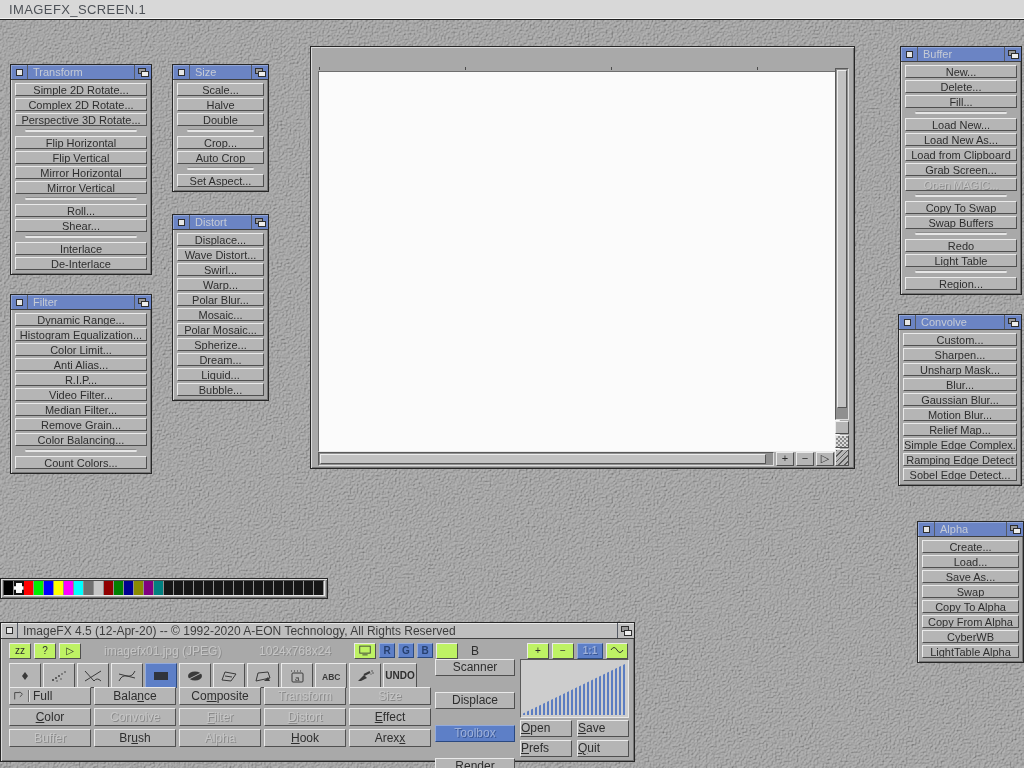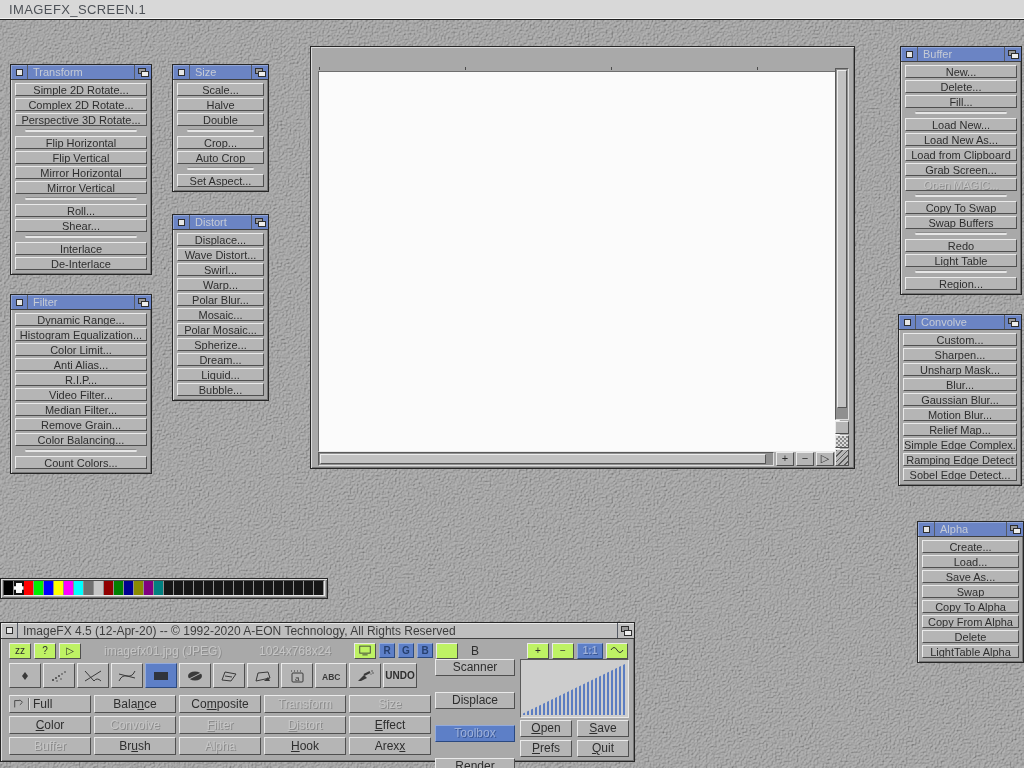--- a/index.html
+++ b/index.html
@@ -65,21 +65,21 @@
     background:#bef264; border:1px solid; border-color:#eaeaea #4f4f4f #4f4f4f #eaeaea; padding:0 2px; }
   .chan { width:16px; height:15px; font-size:10px; font-weight:bold; line-height:13px; text-align:center;
     background:#5d7fc7; border:1px solid; border-color:#93aadb #2b4980 #2b4980 #93aadb; color:#27406f; }
   .glabel { font-size:12px; color:#c6c6c6; text-shadow:1px 1px 0 #8b8b8b; white-space:nowrap; }
   .tool { width:32px; height:25px; display:flex; align-items:center; justify-content:center;
     background:#b5b5b5; border:1px solid; border-color:#eaeaea #4f4f4f #4f4f4f #eaeaea; color:#2e2e2e; }
   .gbtn { width:82px; height:18px; font-size:12px; line-height:16px; text-align:center; color:#2e2e2e;
     background:#b5b5b5; border:1px solid; border-color:#eaeaea #4f4f4f #4f4f4f #eaeaea; overflow:hidden; white-space:nowrap; }
   .sidebtn { width:80px; height:17px; font-size:12px; line-height:15px; text-align:center; color:#2e2e2e;
     background:#b5b5b5; border:1px solid; border-color:#eaeaea #4f4f4f #4f4f4f #eaeaea; margin-bottom:16px; }
-  .abtn { width:52px; height:17px; font-size:12px; line-height:15px; text-align:center; color:#2e2e2e;
+  .abtn { width:52px; height:17px; font-size:12px; line-height:15px; text-align:left; color:#2e2e2e;
     background:#b5b5b5; border:1px solid; border-color:#eaeaea #4f4f4f #4f4f4f #eaeaea; }
   .ul { text-decoration:underline; }
   .vr { border-left:1px solid #6f6f6f; border-right:1px solid #e4e4e4; height:12px; margin:0 3px; }
   .grad { position:absolute; left:519px; top:36px; width:109px; height:59px; background:#cdcdcd;
     border:1px solid; border-color:#5a5a5a #e8e8e8 #e8e8e8 #5a5a5a; }
   .grad .bars { position:absolute; left:2px; top:2px; right:2px; bottom:2px;
     background:repeating-linear-gradient(90deg,#5b7dc2 0 2px,rgba(0,0,0,0) 2px 4px);
     clip-path:polygon(0 97%,100% 3%,100% 100%,0 100%); }
   .flexrow { display:flex; align-items:center; }
   .sp { flex:1; }
@@ -275,21 +275,21 @@
           <i class="f"></i>
         </span>
     </div>
     <div class="pbody">
       <div class="pbtn">Create...</div>
       <div class="pbtn">Load...</div>
       <div class="pbtn">Save As...</div>
       <div class="pbtn">Swap</div>
       <div class="pbtn">Copy To Alpha</div>
       <div class="pbtn">Copy From Alpha</div>
-      <div class="pbtn">Delete</div>
+      <div class="pbtn">CyberWB</div>
       <div class="pbtn">LightTable Alpha</div>
     </div>
   </div>
 
   <div class="win" id="mainwin" style="left:310px;top:46px;width:545px;height:423px">
     <div class="ruler"></div>
     <div class="canvas"></div>
     <div class="track" style="right:5px;top:21px;width:14px;height:352px">
       <div class="thumb" style="left:1px;top:1px;width:10px;height:338px"></div>
     </div>
@@ -455,21 +455,21 @@
               <circle cx="19" cy="4" r=".7"></circle>
               <circle cx="17" cy="5" r=".6"></circle>
             </g>
           </svg>
       </div>
       <div class="tool" style="width:34px">
         <span style="font-size:10px;font-weight:bold">UNDO</span>
       </div>
     </div>
 
-    <div style="position:absolute;left:8px;top:72px;display:grid;grid-template-columns:repeat(5,82px);gap:3px">
+    <div style="position:absolute;left:8px;top:64px;display:grid;grid-template-columns:repeat(5,82px);gap:3px">
       <div class="gbtn flexrow" style="justify-content:flex-start;padding:0 3px">
         <svg width="12" height="12" viewBox="0 0 14 12">
           <path d="M2 10 V2 h6" fill="none" stroke="#3a3a3a"></path>
             <path d="M8 1 l3 3 -3 3" fill="none" stroke="#3a3a3a"></path>
           </svg>
         <i class="vr"></i>
         <span>Full</span>
       </div>
       <div class="gbtn">Bala<span class="ul">n</span>ce</div>
       <div class="gbtn">Co<span class="ul">m</span>posite</div>

